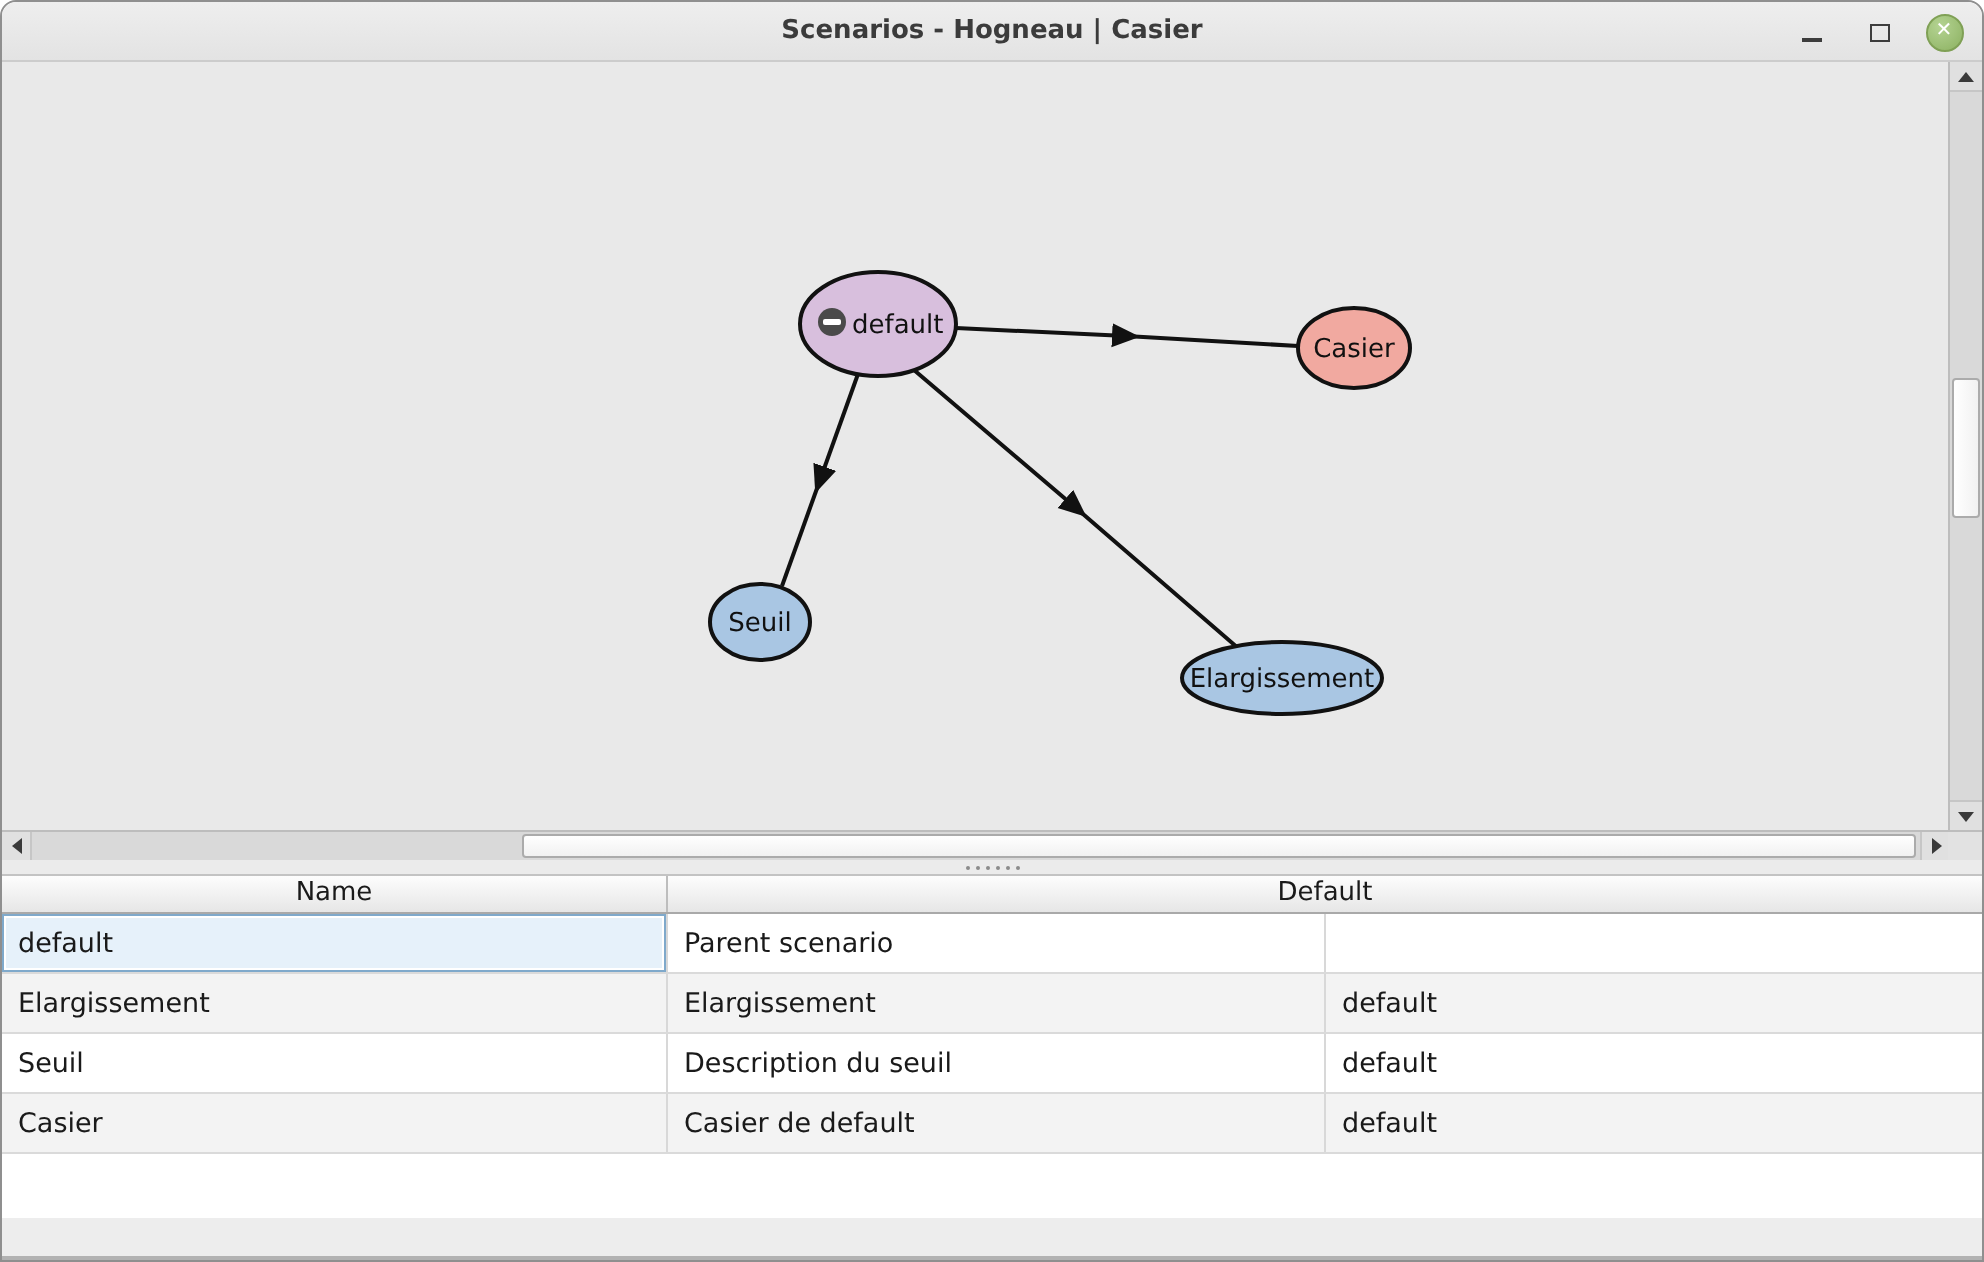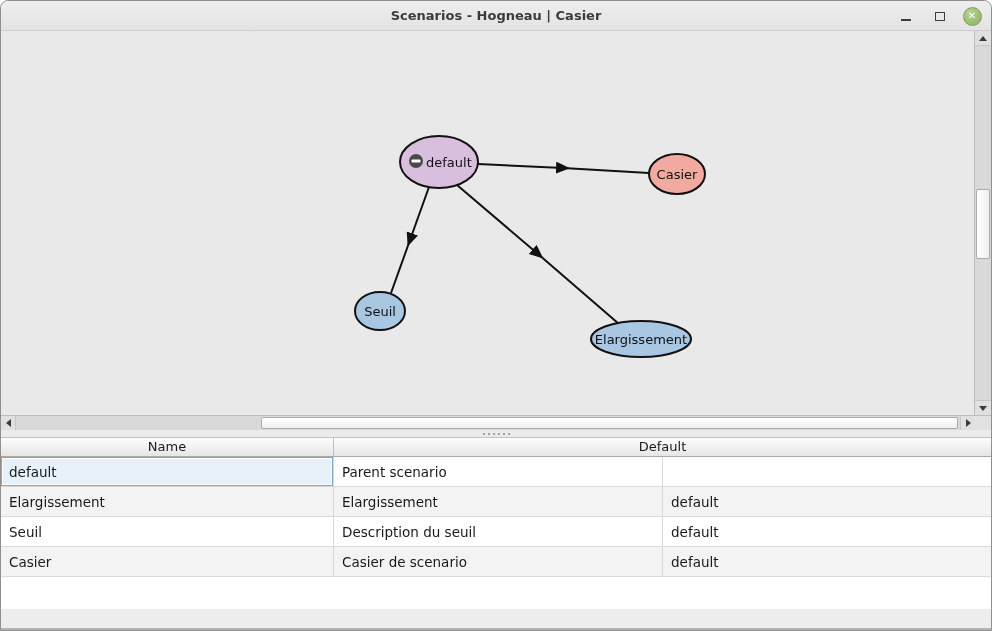--- a/index.html
+++ b/index.html
@@ -231,21 +231,21 @@
     </div>
 
     <div class="trow">
       <div class="cell col-name">Seuil</div>
       <div class="cell col-desc">Description du seuil</div>
       <div class="cell col-parent">default</div>
     </div>
 
     <div class="trow alt">
       <div class="cell col-name">Casier</div>
-      <div class="cell col-desc">Casier de scenario</div>
+      <div class="cell col-desc">Casier de default</div>
       <div class="cell col-parent">default</div>
     </div>
 
     <div class="table-empty"></div>
   </div>
 
   <div class="statusbar"></div>
 
 </div>
 

